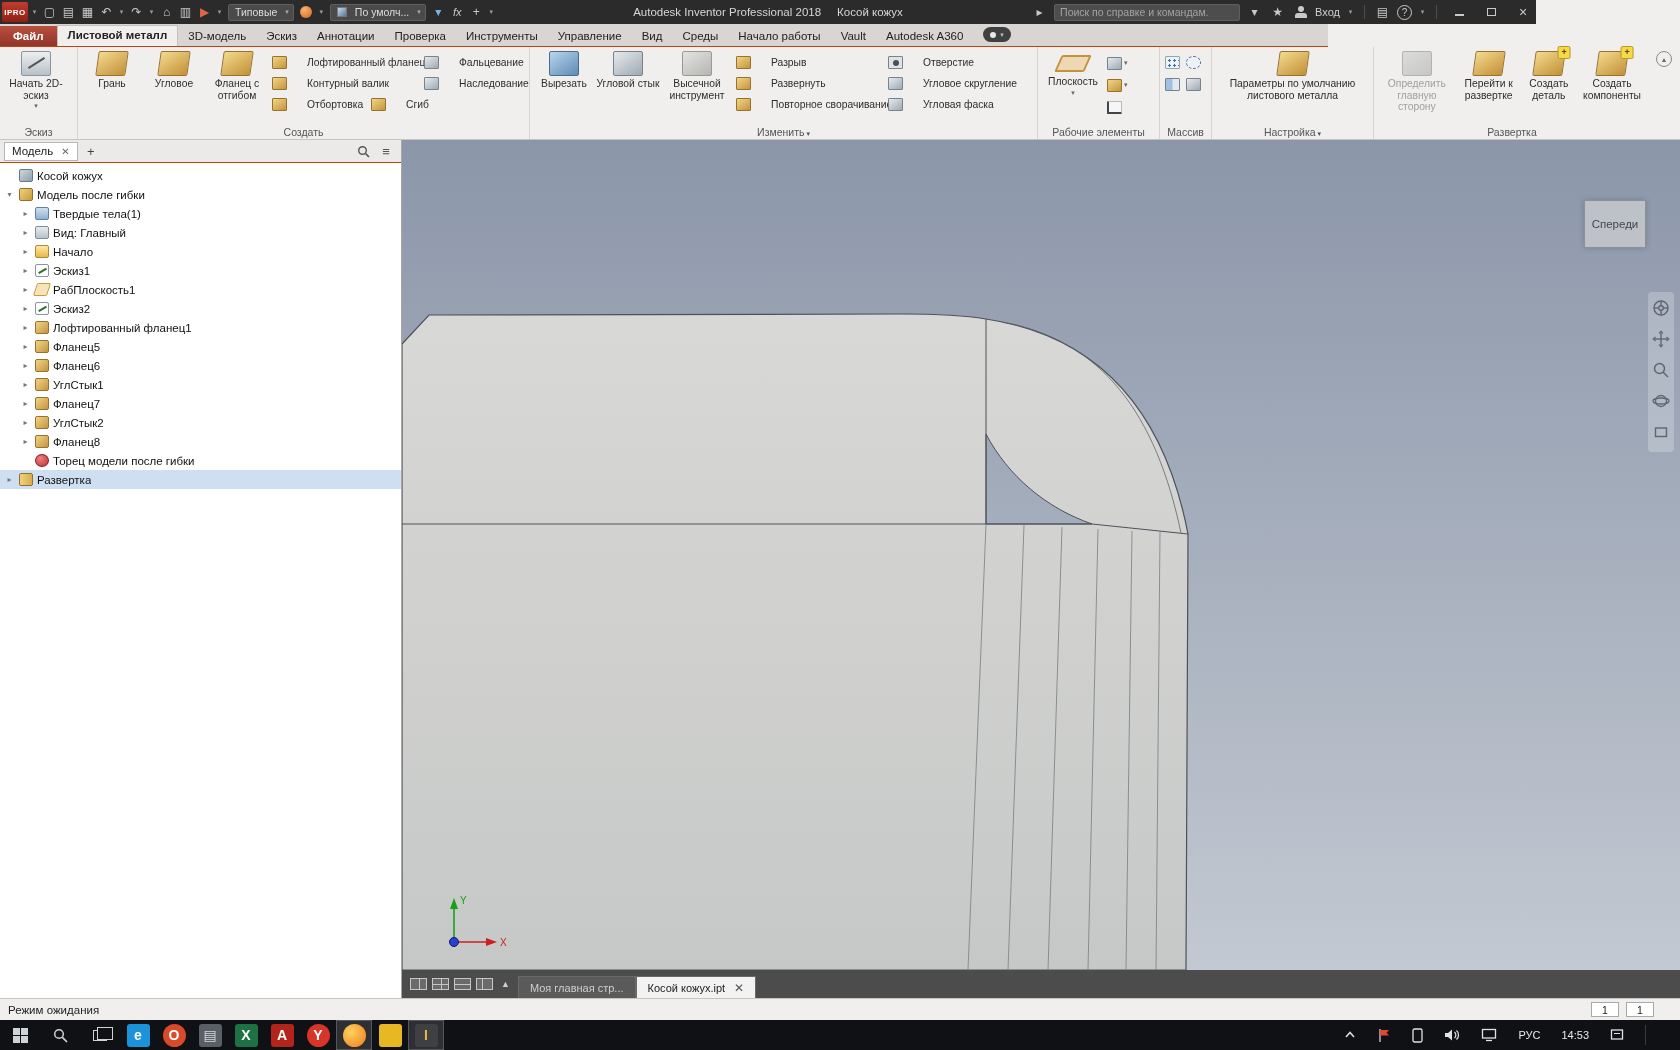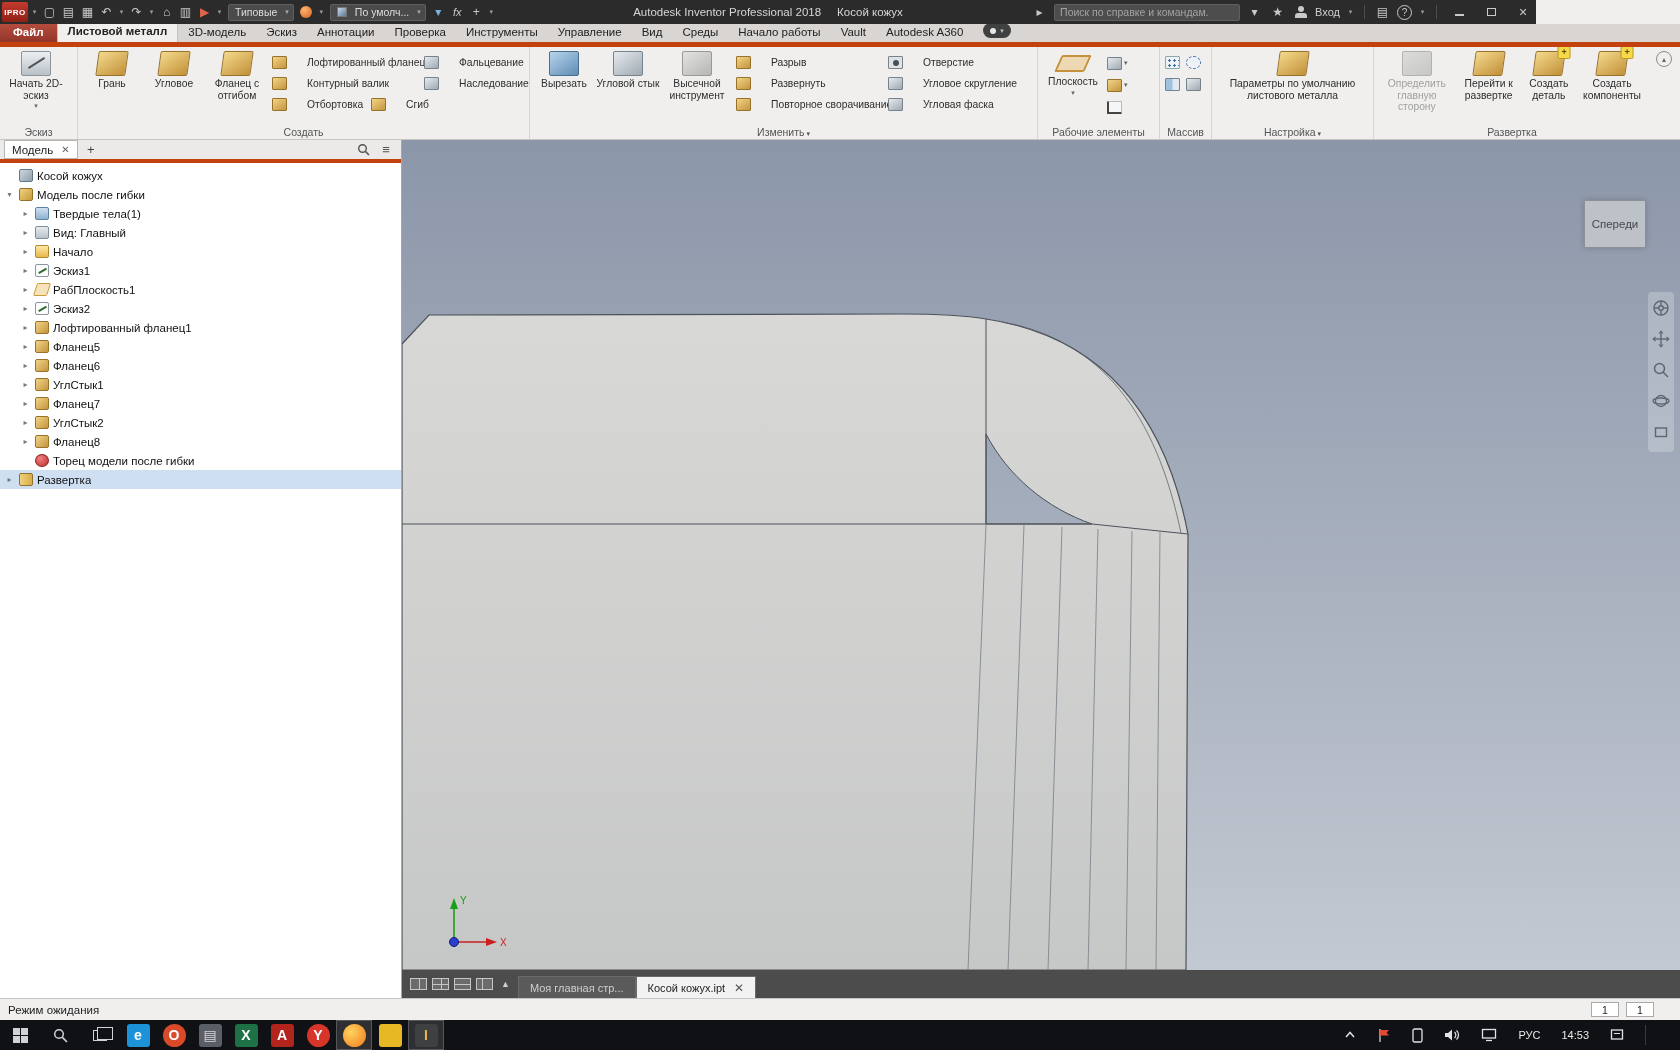--- a/index.html
+++ b/index.html
@@ -41,22 +41,22 @@
   .person::after{content:"";position:absolute;left:0;top:7px;width:12px;height:5px;border-radius:3px 3px 0 0;background:#c9c9c9}
   .helpcirc{width:15px;height:15px;border-radius:50%;border:1px solid #c9c9c9;display:flex;
             align-items:center;justify-content:center;font-size:10px;color:#c9c9c9}
   .vsep{width:1px;height:14px;background:#4d4d4d;margin:0 3px}
   .wbtn{width:26px;height:20px;display:flex;align-items:center;justify-content:center}
   .wmin{width:9px;border-bottom:2px solid #c9c9c9;height:7px}
   .wmax{width:9px;height:8px;border:1px solid #c9c9c9}
   .wclose::before{content:"×";font-size:14px;color:#c9c9c9}
 
   
-  .tabbar{position:absolute;top:24px;left:0;width:1680px;height:23px;background:#d8d5d2;
-          display:flex;align-items:flex-end;border-bottom:5px solid #c2410c;z-index:20}
+  .tabbar{position:absolute;top:24px;left:0;width:1328px;height:23px;background:#d8d5d2;
+          display:flex;align-items:flex-end;border-bottom:1px solid #c2410c;z-index:20}
   .tabstrip{display:flex;align-items:flex-end;height:100%}
   .rtab{padding:4px 10px 4px;font-size:11.5px;color:#222;cursor:default;white-space:nowrap}
   .rtab.file{background:linear-gradient(#b8503f,#93342a);color:#fff;font-weight:bold;padding:4px 13px}
   .rtab.active{background:#f0efee;border:1px solid #c3c0bd;border-bottom:none;font-weight:bold;padding:3px 10px 5px}
   .cloudpill{height:15px;background:#3f4040;border-radius:8px;display:flex;align-items:center;
              gap:4px;padding:0 7px;margin:0 0 4px 10px}
   .cloudpill i{width:6px;height:6px;border-radius:50%;background:#e8e8e8}
   .cloudpill .car{color:#bbb;font-size:7px}
 
   
@@ -104,21 +104,21 @@
   .sb.ucs{background:#f4f6f8;border-left:2px solid #444;border-bottom:2px solid #444;border-top:1px solid #bbb;border-right:1px solid #bbb}
   .collapsewrap{flex:1;display:flex;justify-content:flex-end;padding:4px 8px 0 0}
   .collapsebtn{width:16px;height:16px;border-radius:50%;border:1px solid #8a8a88;color:#666;
                font-size:8px;display:flex;align-items:center;justify-content:center}
 
   
   .main{position:absolute;top:140px;left:0;width:1680px;height:858px;display:flex}
   
   .browser{width:402px;height:100%;background:#fff;border-right:1px solid #a9a6a3;
            display:flex;flex-direction:column;flex:none}
-  .bheader{height:23px;background:#eceae8;border-bottom:4px solid #c2410c;display:flex;
+  .bheader{height:23px;background:#eceae8;border-bottom:1px solid #c2410c;display:flex;
            align-items:center;padding:0 6px 0 4px;gap:5px;flex:none}
   .btab{height:19px;background:#fff;border:1px solid #b9b6b3;display:flex;align-items:center;
         gap:8px;padding:0 7px;font-size:11.5px;color:#222}
   .btab .x{color:#666;font-size:10px}
   .bplus{width:16px;text-align:center;color:#444;font-size:13px}
   .bsp{flex:1}
   .bico{width:18px;height:18px;display:flex;align-items:center;justify-content:center;color:#555;font-size:13px}
   .btree{flex:1;overflow:hidden;padding-top:3px}
   .trow{display:flex;align-items:center;height:19px;font-size:11.5px;color:#111;gap:4px;white-space:nowrap}
   .trow.sel{background:#cfdff2}

